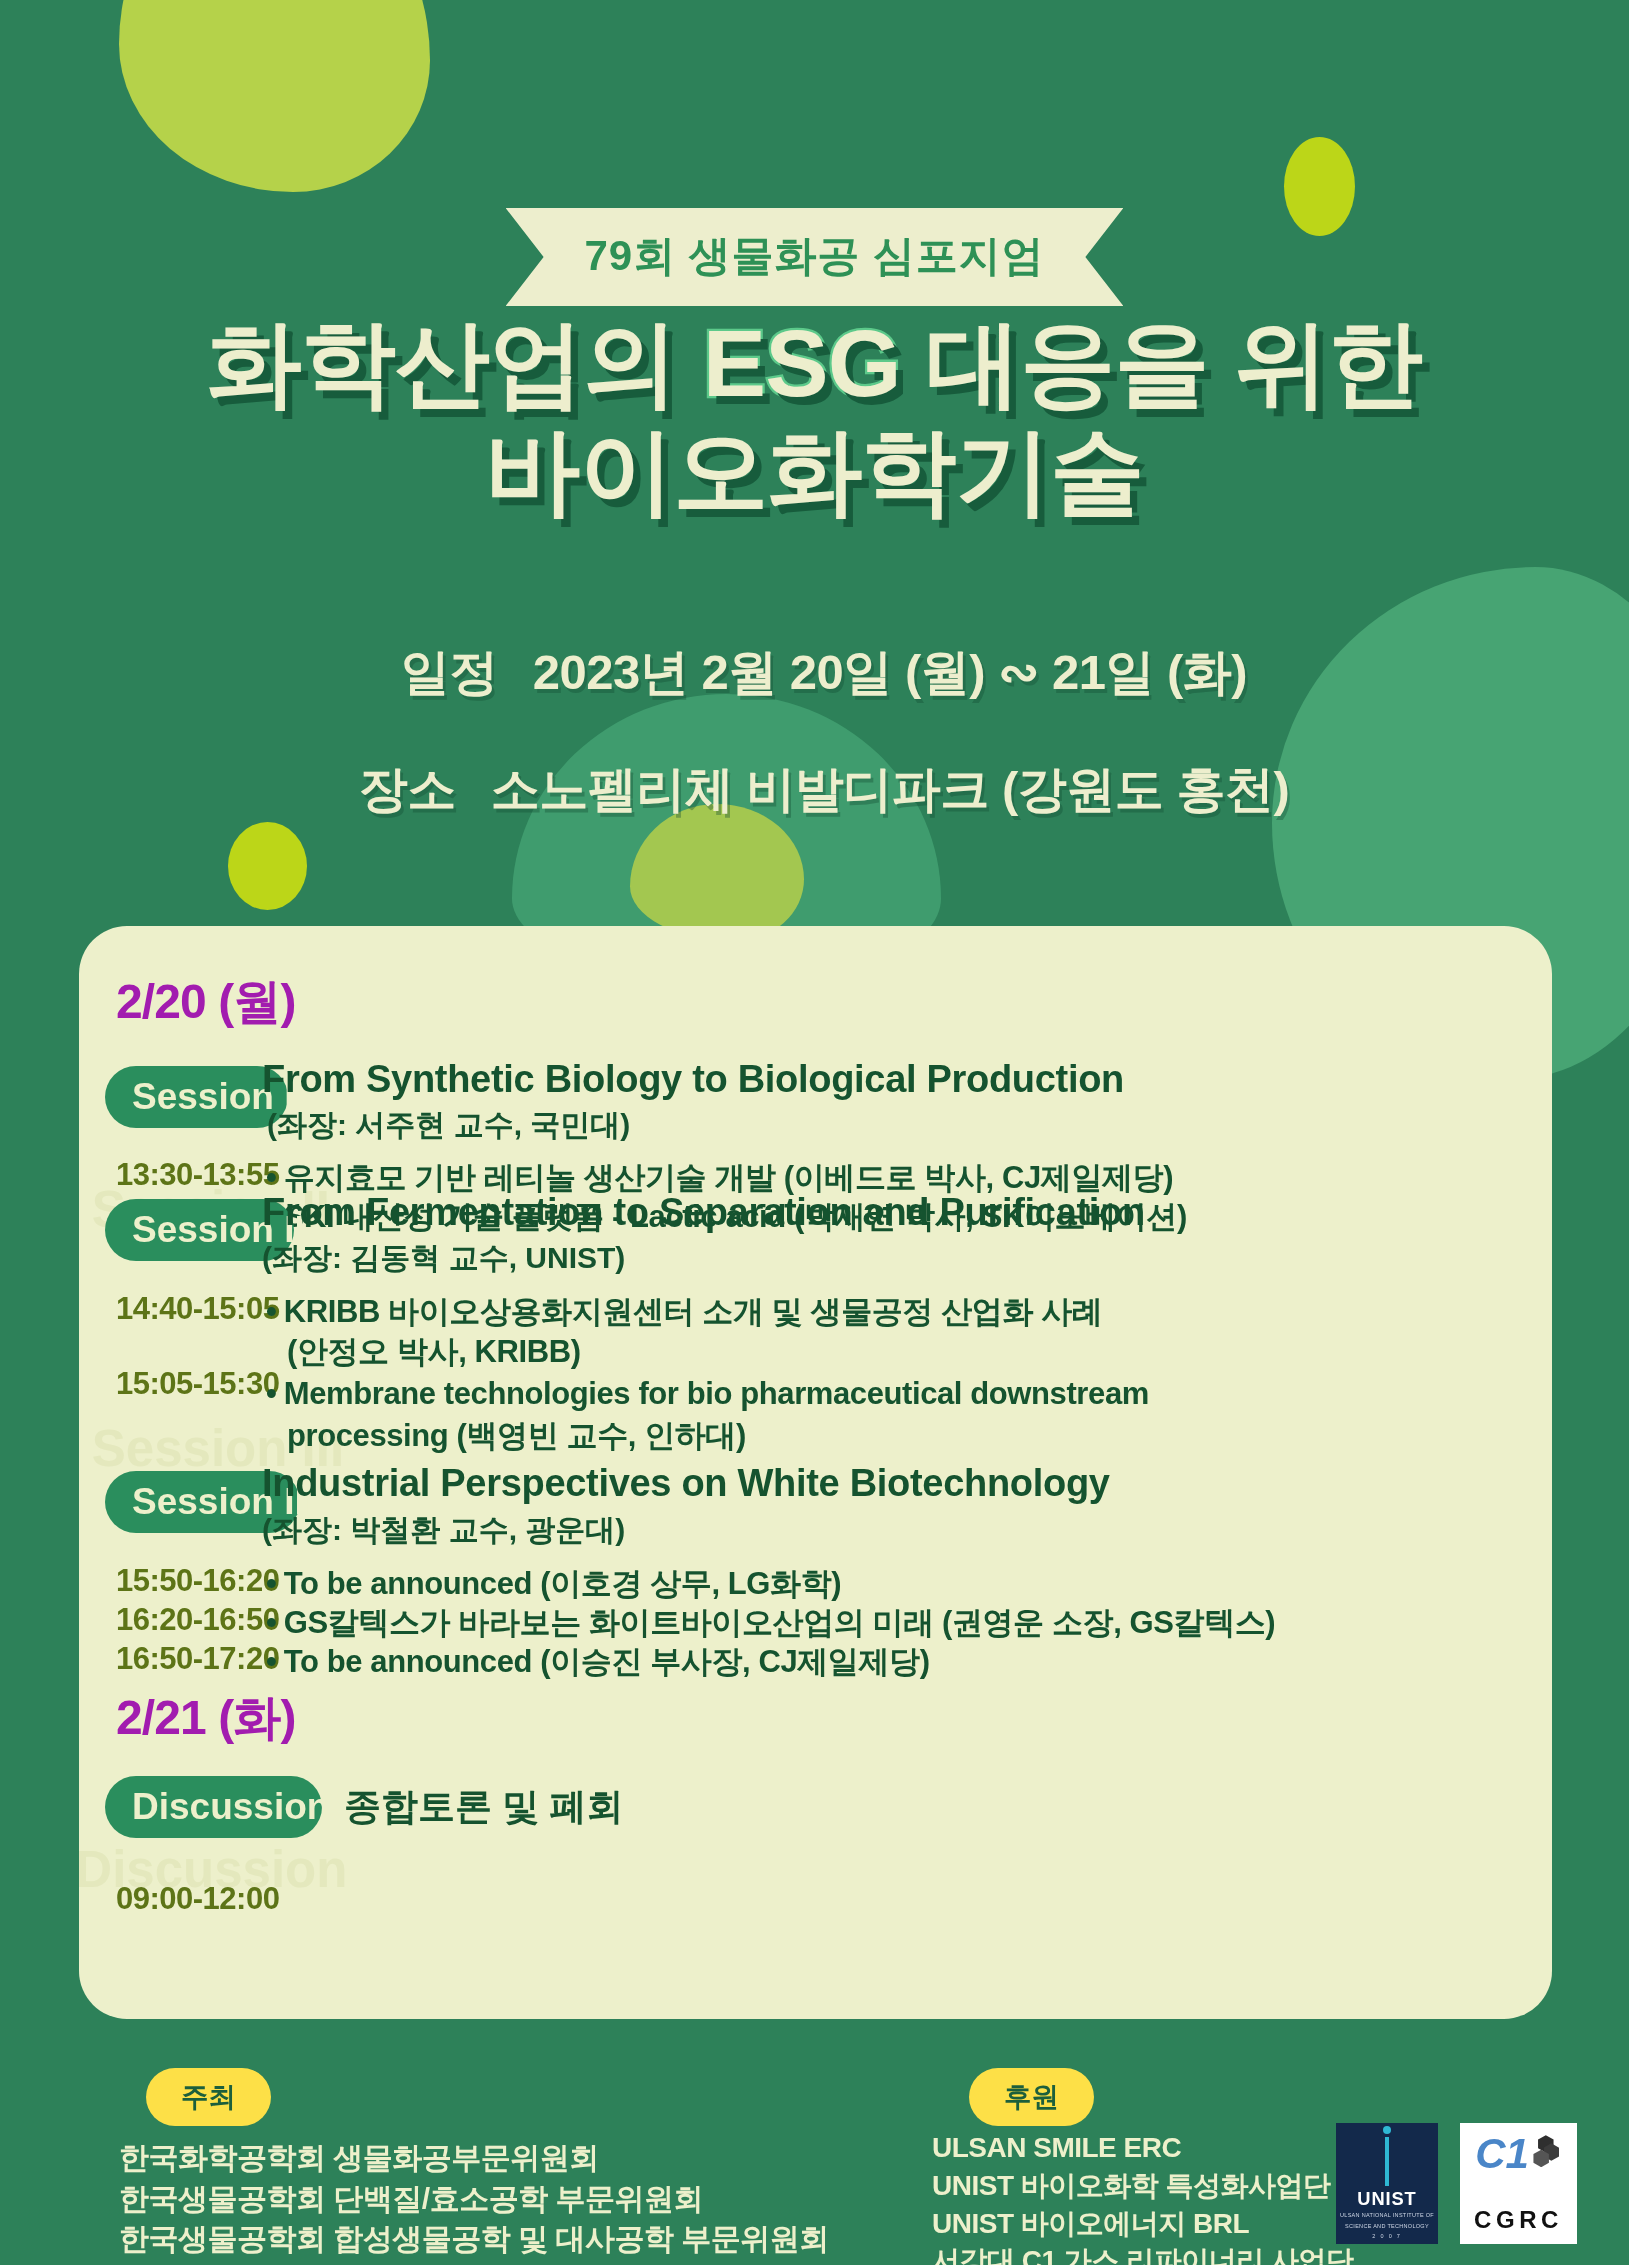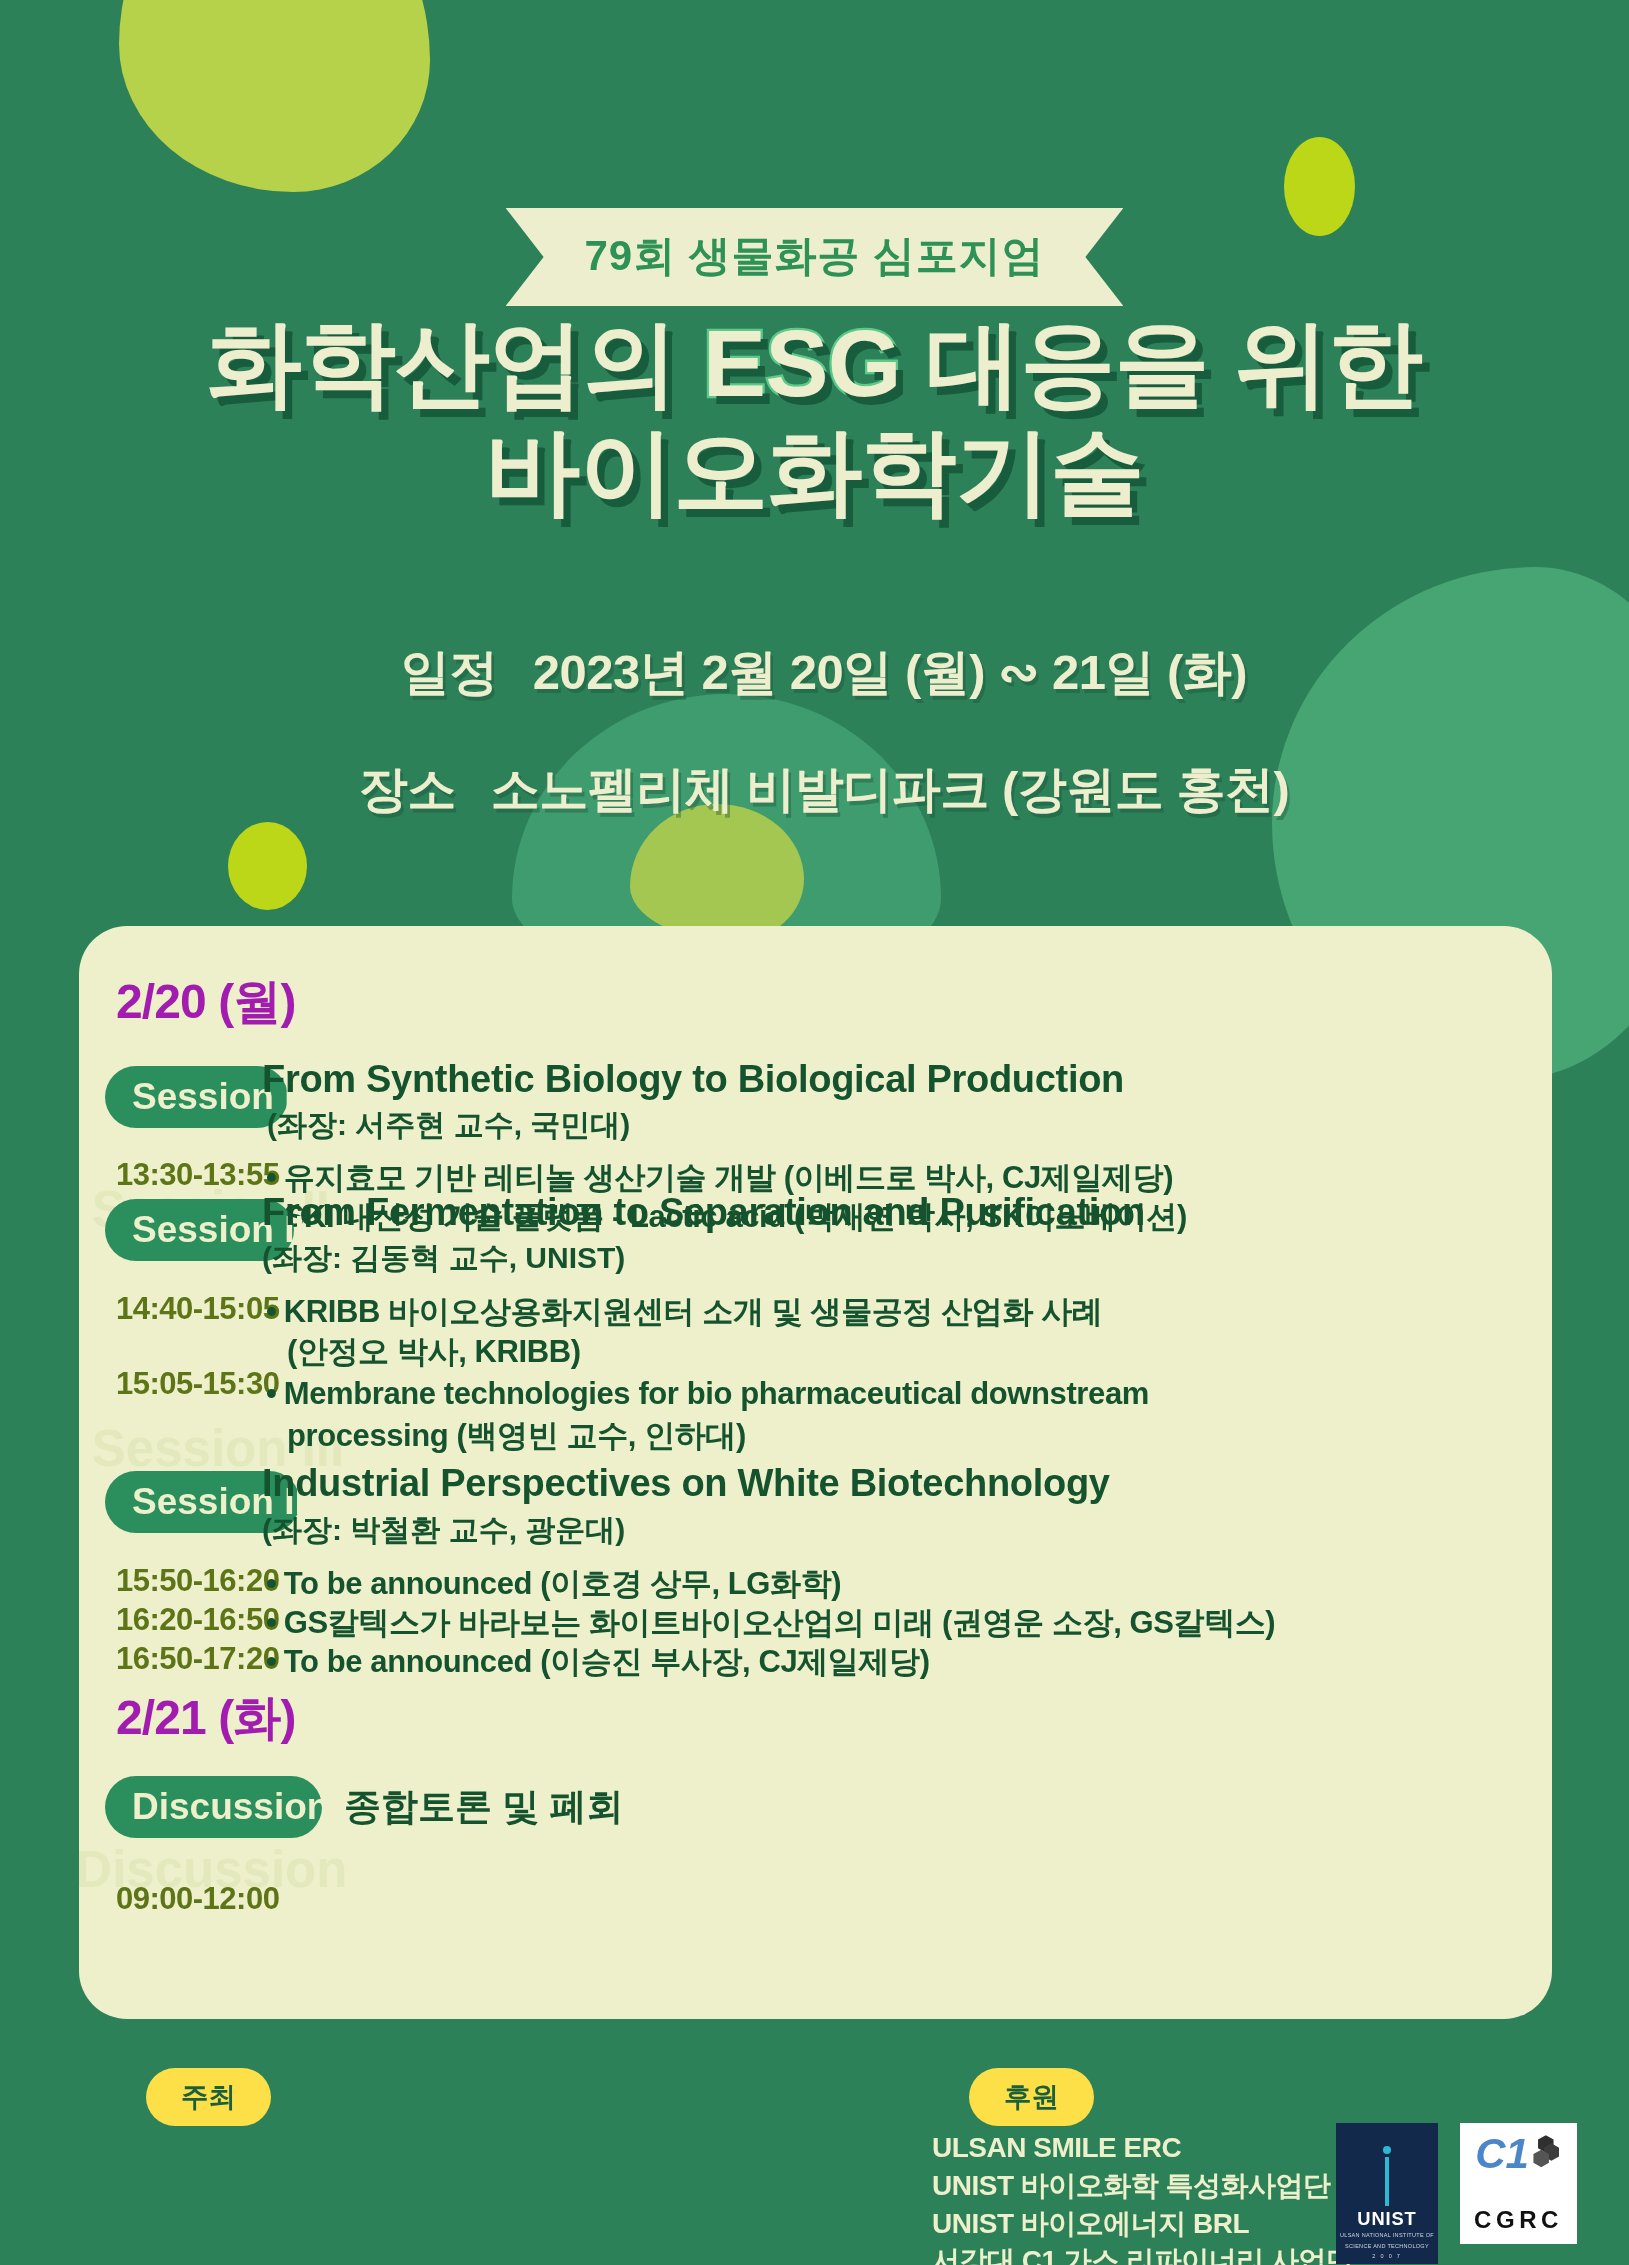--- a/index.html
+++ b/index.html
@@ -187,21 +187,21 @@
     font-size: 30px; font-weight: bold;
     line-height: 1.35;
     letter-spacing: -0.5px;
     white-space: nowrap;
   }
 
   
   .logo-unist {
     position: absolute;
     left: 1336px; top: 2123px;
-    width: 102px; height: 141px;
+    width: 102px; height: 121px;
     background: #13294b;
     display: flex; flex-direction: column;
     align-items: center; justify-content: flex-end;
     padding-bottom: 5.5px;
   }
   .logo-unist .beam { width: 4.6px; height: 49px; background: #2fb8d4; margin-bottom: 4.6px; }
   .logo-unist .star { width: 8.2px; height: 8.2px; background: #2fb8d4; border-radius: 50%; margin-bottom: 2.7px; }
   .logo-unist .wm { color: #fff; font-size: 18.3px; font-weight: bold; letter-spacing: 0.9px; line-height: 1; }
   .logo-unist .sub { color: #cfd7e6; font-size: 5.5px; text-align: center; line-height: 1.25; margin-top: 3.7px; letter-spacing: 0.3px; }
   .logo-unist .yr { color: #cfd7e6; font-size: 5.5px; letter-spacing: 1.8px; margin-top: 2.7px; }
@@ -301,20 +301,25 @@
     <div class="item" style="left:187px; top:715px;"><span class="dot">•</span><span>To be announced (이승진 부사장, CJ제일제당)</span></div>
 
     <div class="day-head" style="left:37px; top:760px;">2/21 (화)</div>
 
     <div class="sess-pill" style="left:25.6px; top:850px; width:217px;">Discussion</div>
     <div class="disc-text" style="left:265px; top:856px;">종합토론 및 폐회</div>
     <div class="time" style="left:37px; top:955px;">09:00-12:00</div>
   </div>
 
   <div class="foot-pill" style="left:146px; top:2068px;">주최</div>
+  <div class="foot-list" style="left:119px; top:2138px;">
+    <div>한국화학공학회 생물화공부문위원회</div>
+    <div>한국생물공학회 단백질/효소공학 부문위원회</div>
+    <div>한국생물공학회 합성생물공학 및 대사공학 부문위원회</div>
+  </div>
 
   <div class="foot-pill" style="left:969px; top:2068px;">후원</div>
   <div class="foot-list" style="left:932px; top:2129px; font-size:28px;">
     <div>ULSAN SMILE ERC</div>
     <div>UNIST 바이오화학 특성화사업단</div>
     <div>UNIST 바이오에너지 BRL</div>
     <div>서강대 C1 가스 리파이너리 사업단</div>
   </div>
 
   <div class="logo-unist">

